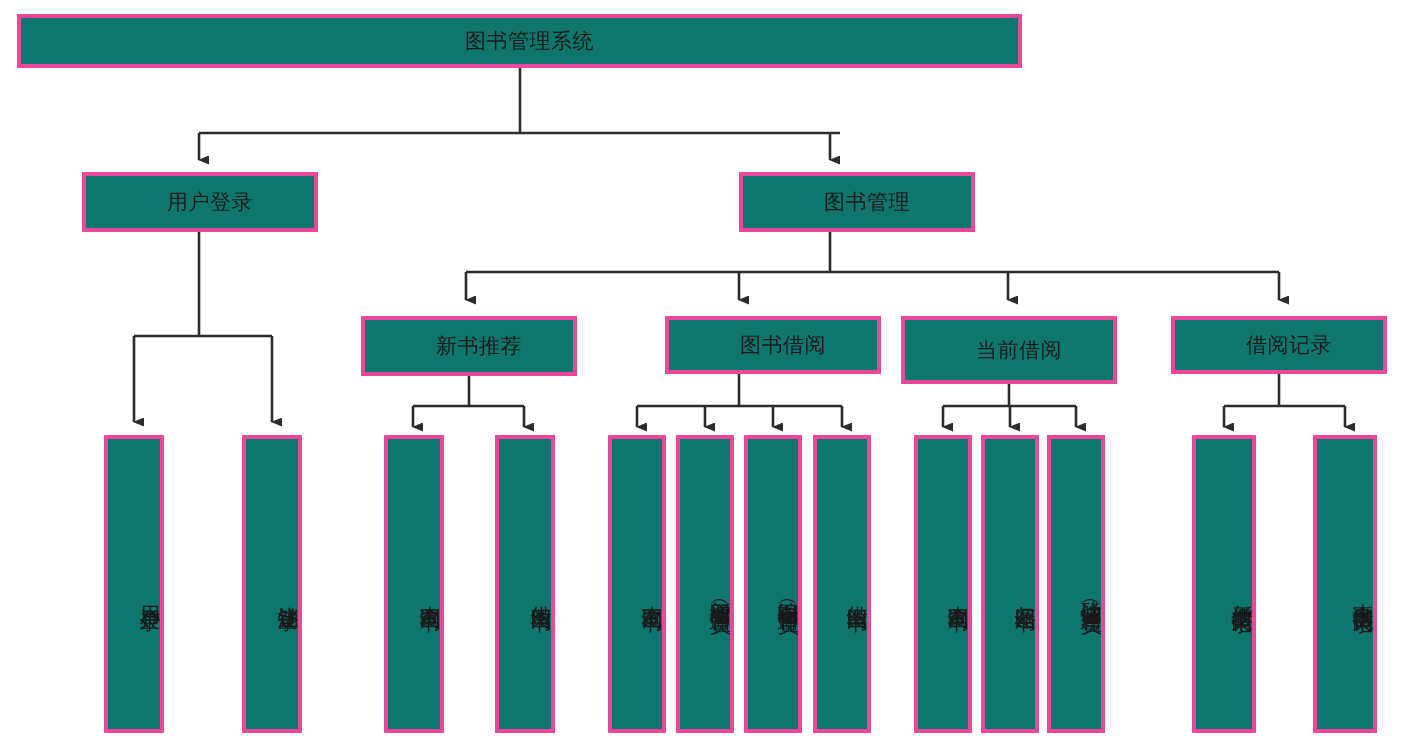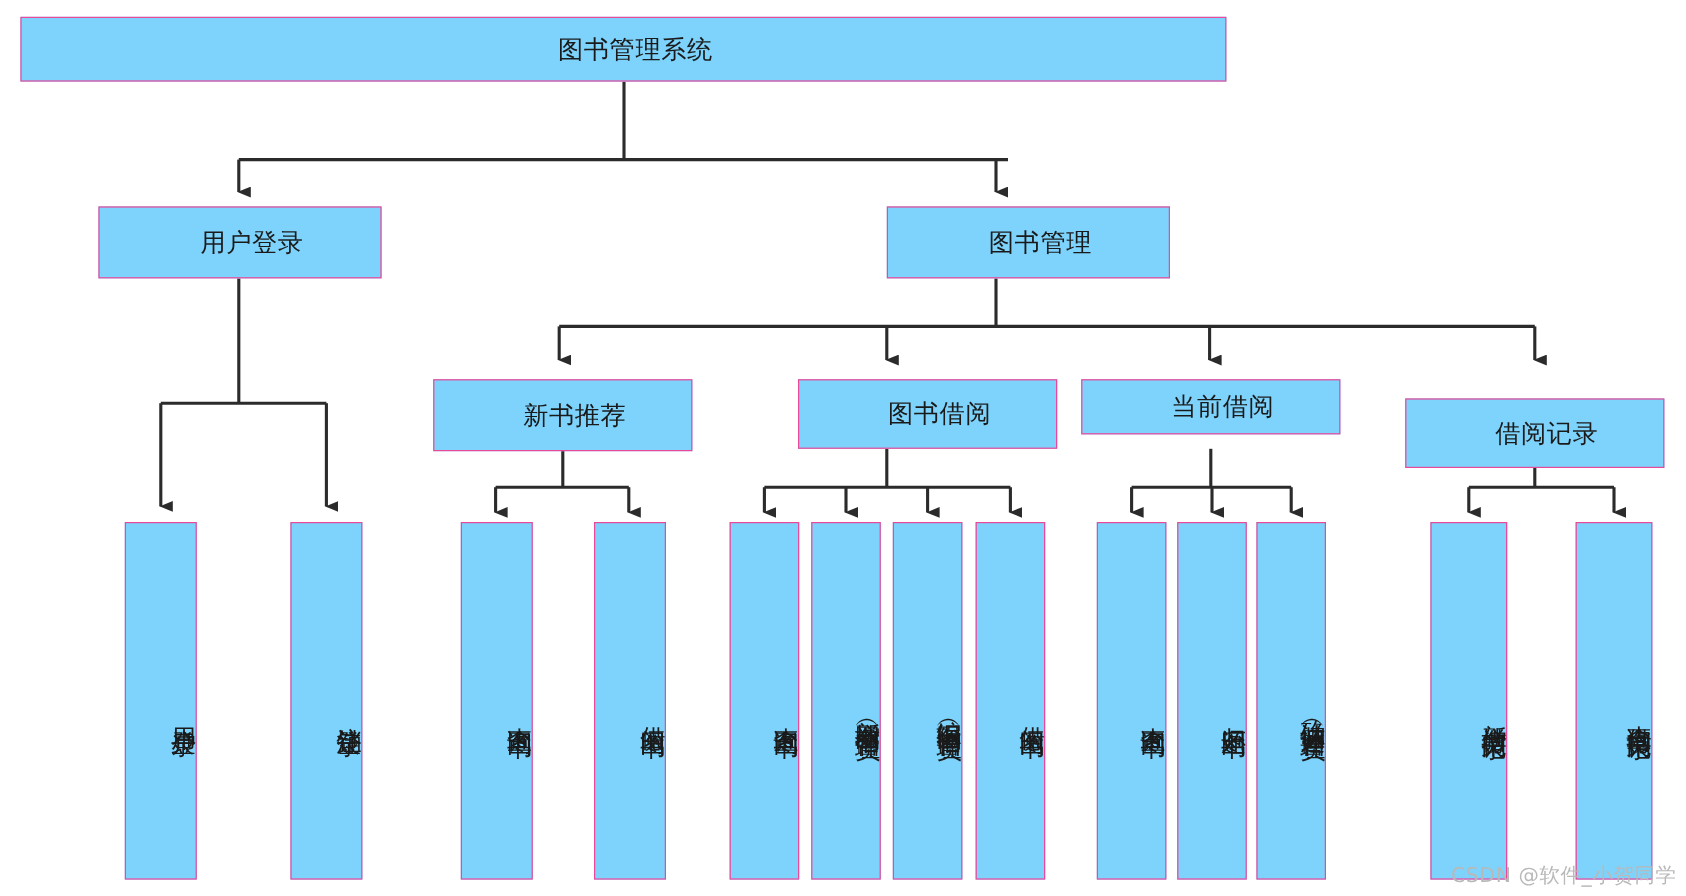--- a/index.html
+++ b/index.html
@@ -20,22 +20,22 @@
   #svg-layer {
     position: absolute;
     left: 0;
     top: 0;
     width: 1405px;
     height: 747px;
   }
   .node {
     position: absolute;
     box-sizing: border-box;
-    border: 1px solid #ec4899;
-    background: #7dd3fc;
+    border: 4px solid #ec4899;
+    background: #0f766e;
     display: flex;
     align-items: center;
     justify-content: center;
     color: #1a1a1a;
     padding-left: 20px;
   }
   .node-h {
     font-size: 21px;
     letter-spacing: 0.5px;
   }
@@ -130,24 +130,24 @@
   <div class="node node-h" style="left:712px; top:172px; width:236px; height:60px;margin-left:27px;">
     <span>图书管理</span>
   </div>
 
   <div class="node node-h" style="left:361px; top:316px; width:216px; height:60px;">
     <span>新书推荐</span>
   </div>
   <div class="node node-h" style="left:632px; top:316px; width:216px; height:58px;margin-left:33px;">
     <span>图书借阅</span>
   </div>
-  <div class="node node-h" style="left:901px; top:316px; width:216px; height:46px;">
+  <div class="node node-h" style="left:901px; top:316px; width:216px; height:68px;">
     <span>当前借阅</span>
   </div>
-  <div class="node node-h" style="left:1171px; top:316px; width:216px; height:58px;margin-top:16px;">
+  <div class="node node-h" style="left:1171px; top:316px; width:216px; height:58px;">
     <span>借阅记录</span>
   </div>
 
   <div class="node node-v" style="left:104px; top:435px; width:60px; height:298px;">
     <span class="vtext">用户登录</span>
   </div>
   <div class="node node-v" style="left:242px; top:435px; width:60px; height:298px;">
     <span class="vtext">注销登录</span>
   </div>
 
@@ -181,15 +181,14 @@
     <span class="vtext">确认归还（管理员）</span>
   </div>
 
   <div class="node node-v" style="left:1192px; top:435px; width:64px; height:298px;">
     <span class="vtext">新增借阅记录</span>
   </div>
   <div class="node node-v" style="left:1313px; top:435px; width:64px; height:298px;">
     <span class="vtext">查询借阅记录</span>
   </div>
 
-  <div id="watermark">CSDN @软件_小贺同学</div>
 
 </div>
 
 </body></html>

